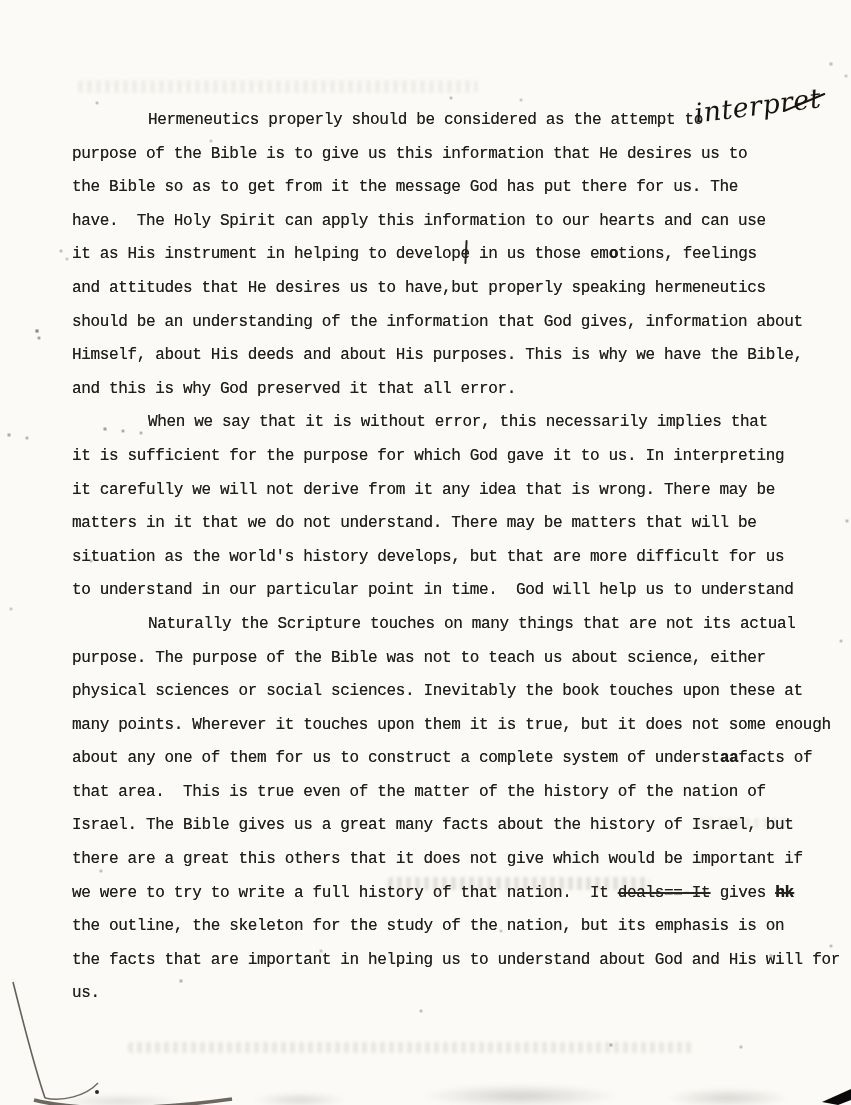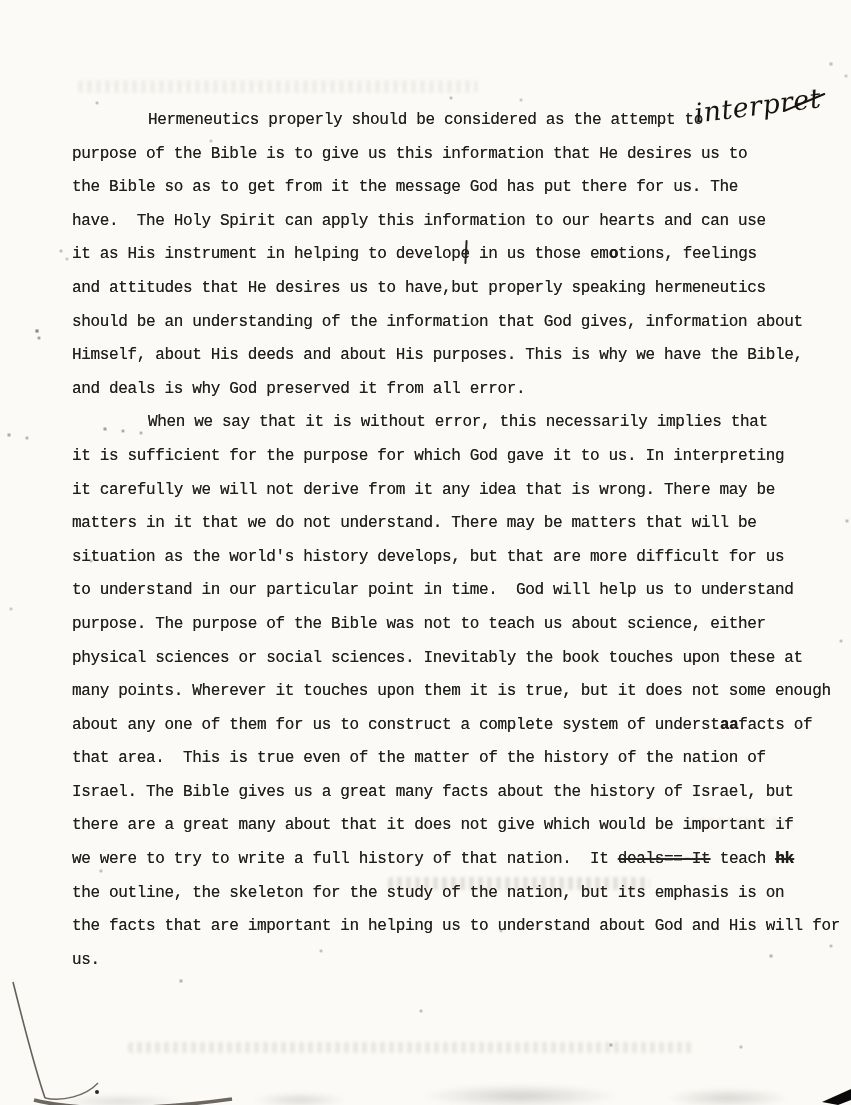--- a/index.html
+++ b/index.html
@@ -115,35 +115,36 @@
 
   <div class="doc">
       <div class="line ind"><span>Hermeneutics properly should be considered as the attempt to</span></div>
       <div class="line"><span>purpose of the Bible is to give us this information that He desires us to</span></div>
       <div class="line"><span>the Bible so as to get from it the message God has put there for us. The</span></div>
       <div class="line"><span>have.  The Holy Spirit can apply this information to our hearts and can use</span></div>
       <div class="line"><span>it as His instrument in helping to develop</span><span class="seg-slash">e</span><span> in us those em</span><span class="seg-bold">o</span><span>tions, feelings</span></div>
       <div class="line"><span>and attitudes that He desires us to have,but properly speaking hermeneutics</span></div>
       <div class="line"><span>should be an understanding of the information that God gives, information about</span></div>
       <div class="line"><span>Himself, about His deeds and about His purposes. This is why we have the Bible,</span></div>
-      <div class="line"><span>and deals is why God preserved it from all error.</span></div>
+      <div class="line"><span>and this is why God preserved it that all error.</span></div>
       <div class="line ind"><span>When we say that it is without error, this necessarily implies that</span></div>
       <div class="line"><span>it is sufficient for the purpose for which God gave it to us. In interpreting</span></div>
       <div class="line"><span>it carefully we will not derive from it any idea that is wrong. There may be</span></div>
       <div class="line"><span>matters in it that we do not understand. There may be matters that will be</span></div>
       <div class="line"><span>situation as the world's history develops, but that are more difficult for us</span></div>
       <div class="line"><span>to understand in our particular point in time.  God will help us to understand</span></div>
+      <div class="line ind"><span>Naturally the Scripture touches on many things that are not its actual</span></div>
       <div class="line"><span>purpose. The purpose of the Bible was not to teach us about science, either</span></div>
       <div class="line"><span>physical sciences or social sciences. Inevitably the book touches upon these at</span></div>
       <div class="line"><span>many points. Wherever it touches upon them it is true, but it does not some enough</span></div>
       <div class="line"><span>about any one of them for us to construct a complete system of underst</span><span class="seg-bold">aa</span><span>facts of</span></div>
       <div class="line"><span>that area.  This is true even of the matter of the history of the nation of</span></div>
       <div class="line"><span>Israel. The Bible gives us a great many facts about the history of Israel, but</span></div>
-      <div class="line"><span>there are a great many about that it does not give which would be important if</span></div>
-      <div class="line"><span>we were to try to write a full history of that nation.  It </span><span class="seg-strike">deals==-It</span><span> teach </span><span class="seg-bold seg-strike">hk</span></div>
+      <div class="line"><span>there are a great this others that it does not give which would be important if</span></div>
+      <div class="line"><span>we were to try to write a full history of that nation.  It </span><span class="seg-strike">deals==-It</span><span> gives </span><span class="seg-bold seg-strike">hk</span></div>
       <div class="line"><span>the outline, the skeleton for the study of the nation, but its emphasis is on</span></div>
       <div class="line"><span>the facts that are important in helping us to understand about God and His will for</span></div>
       <div class="line"><span>us.</span></div>
     </div>
 
   <div class="handwriting">
     <span>interpret</span>
   </div>
 
   <svg class="pen-marks" width="851" height="1105" viewBox="0 0 851 1105">

